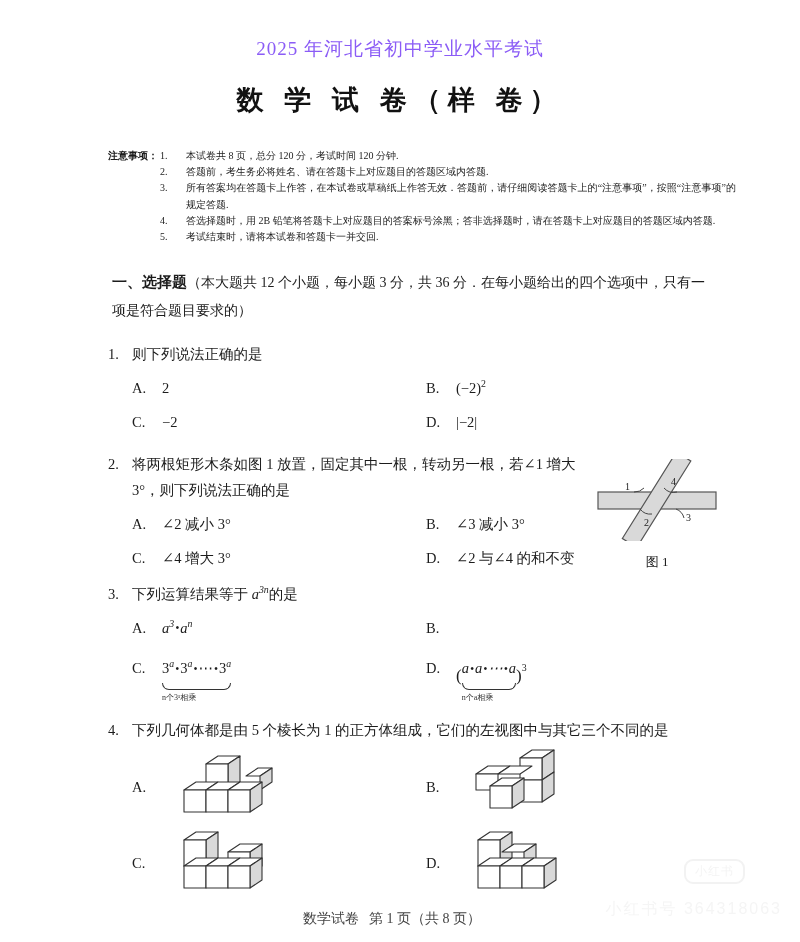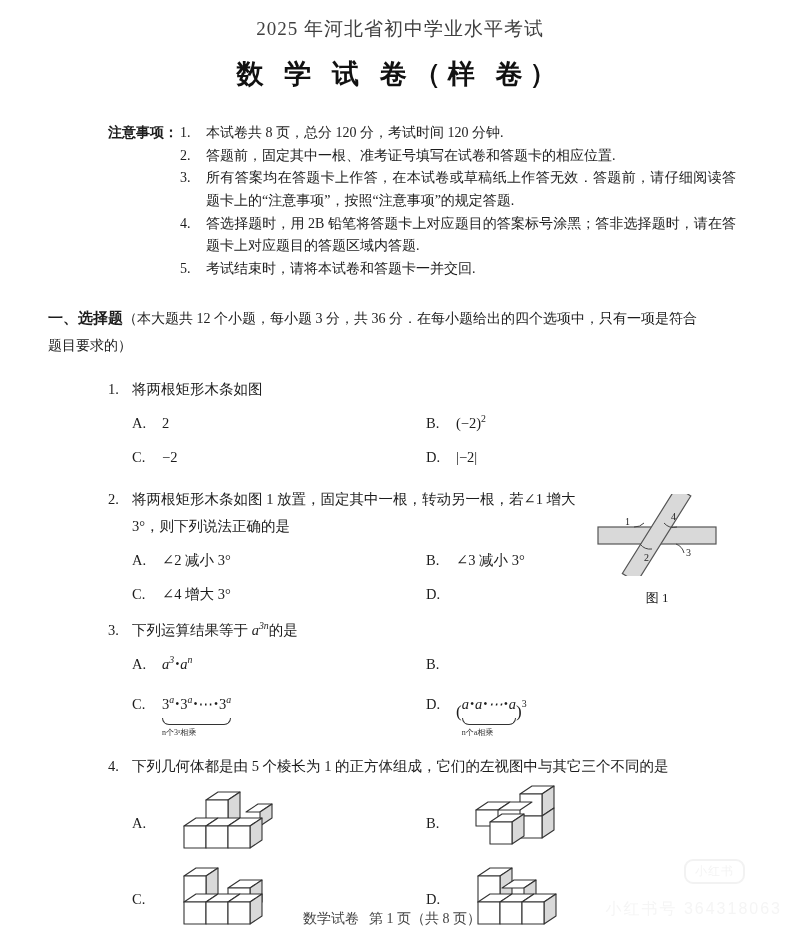--- a/index.html
+++ b/index.html
@@ -20,38 +20,38 @@
     position: absolute;
     inset: 0;
     padding: 0;
   }
 
   
   .title-line1 {
     text-align: center;
     font-size: 19px;
     letter-spacing: 1px;
-    margin-top: 16px;
-    color: #404040;
+    margin-top: 36px;
+    color: #8b5cf6;
   }
   .title-line2 {
     text-align: center;
     font-size: 27px;
     font-weight: bold;
     letter-spacing: 7px;
-    margin-top: 14px;
+    margin-top: 20px;
     color: #111;
   }
 
   
   .notice {
     margin: 30px 0 1px 0;
     padding-left: 108px;
     padding-right: 64px;
-    font-size: 14px;
+    font-size: 10px;
     line-height: 1.62;
   }
   .notice-row {
     display: flex;
     align-items: flex-start;
   }
   .notice-label {
     font-weight: bold;
     white-space: nowrap;
     flex: 0 0 auto;
@@ -68,21 +68,21 @@
     flex: 0 0 26px;
     text-align: left;
   }
   .notice-text {
     flex: 1 1 auto;
     text-align: justify;
   }
 
   
   .section {
-    padding-left: 48px;
+    padding-left: 112px;
     padding-right: 92px;
     margin-top: 24px;
     font-size: 15px;
     line-height: 1.85;
   }
   .section b { font-weight: bold; }
   .section .paren { font-size: 14px; }
 
   
   .q {
@@ -224,21 +224,21 @@
   <div class="notice">
     <div class="notice-row">
       <div class="notice-label">注意事项：</div>
       <div class="notice-list">
         <div class="notice-item">
           <span class="notice-num">1.</span>
           <span class="notice-text">本试卷共 8 页，总分 120 分，考试时间 120 分钟.</span>
         </div>
         <div class="notice-item">
           <span class="notice-num">2.</span>
-          <span class="notice-text">答题前，固定其中一根、准考证号填写在试卷和答题卡的相应位置.</span>
+          <span class="notice-text">答题前，考生务必将姓名、请在答题卡上对应题目的答题区域内答题.</span>
         </div>
         <div class="notice-item">
           <span class="notice-num">3.</span>
           <span class="notice-text">所有答案均在答题卡上作答，在本试卷或草稿纸上作答无效．答题前，请仔细阅读答题卡上的“注意事项”，按照“注意事项”的规定答题.</span>
         </div>
         <div class="notice-item">
           <span class="notice-num">4.</span>
           <span class="notice-text">答选择题时，用 2B 铅笔将答题卡上对应题目的答案标号涂黑；答非选择题时，请在答题卡上对应题目的答题区域内答题.</span>
         </div>
         <div class="notice-item">
@@ -249,21 +249,21 @@
     </div>
   </div>
 
   <div class="section">
     <b>一、</b><b>选择题</b><span class="paren">（本大题共 12 个小题，每小题 3 分，共 36 分．在每小题给出的四个选项中，只有一项是符合题目要求的）</span>
   </div>
 
   <div class="q">
     <div class="q-stem">
       <span class="q-num">1.</span>
-      <span class="q-text">将两根矩形木条如图</span>
+      <span class="q-text">则下列说法正确的是</span>
     </div>
     <div class="opts">
       <div class="opt-row">
         <div class="opt">
           <span class="opt-key">A.</span>
           <span class="opt-body">2</span>
         </div>
         <div class="opt">
           <span class="opt-key">B.</span>
           <span class="opt-body">(−2)<sup>2</sup></span>
@@ -321,20 +321,21 @@
           <span class="opt-body">∠3 减小 3°</span>
         </div>
       </div>
       <div class="opt-row">
         <div class="opt">
           <span class="opt-key">C.</span>
           <span class="opt-body">∠4 增大 3°</span>
         </div>
         <div class="opt">
           <span class="opt-key">D.</span>
+          <span class="opt-body">∠2 与∠4 的和不变</span>
         </div>
       </div>
     </div>
   </div>
 
   <div class="q" style="margin-top:10px">
     <div class="q-stem">
       <span class="q-num">3.</span>
       <span class="q-text"><span>下列运算结果等于 </span><span class="mi">a<sup>3n</sup></span><span>的是</span></span>
     </div>

